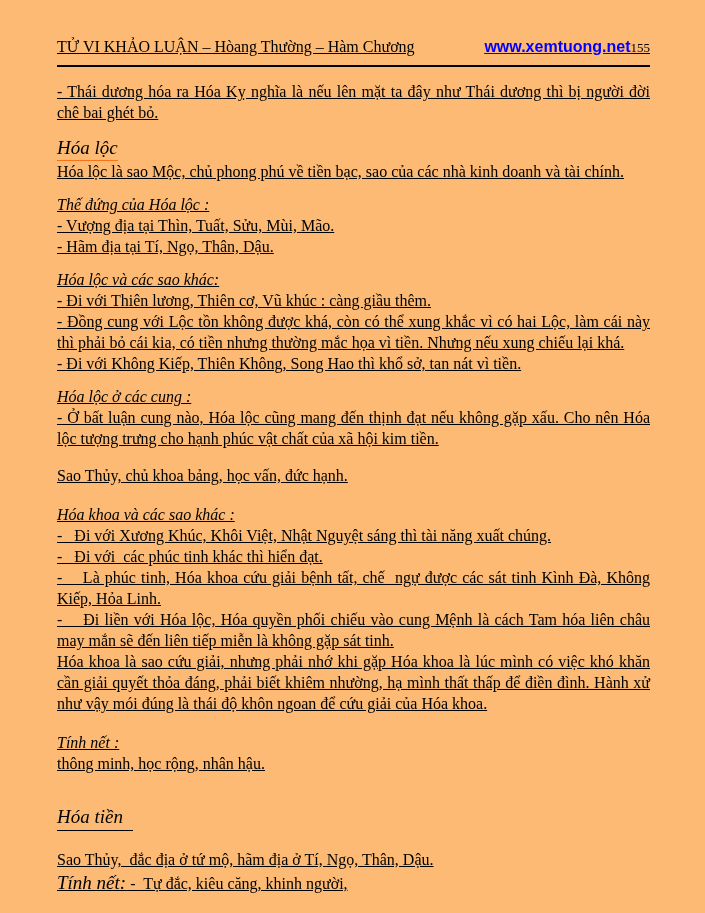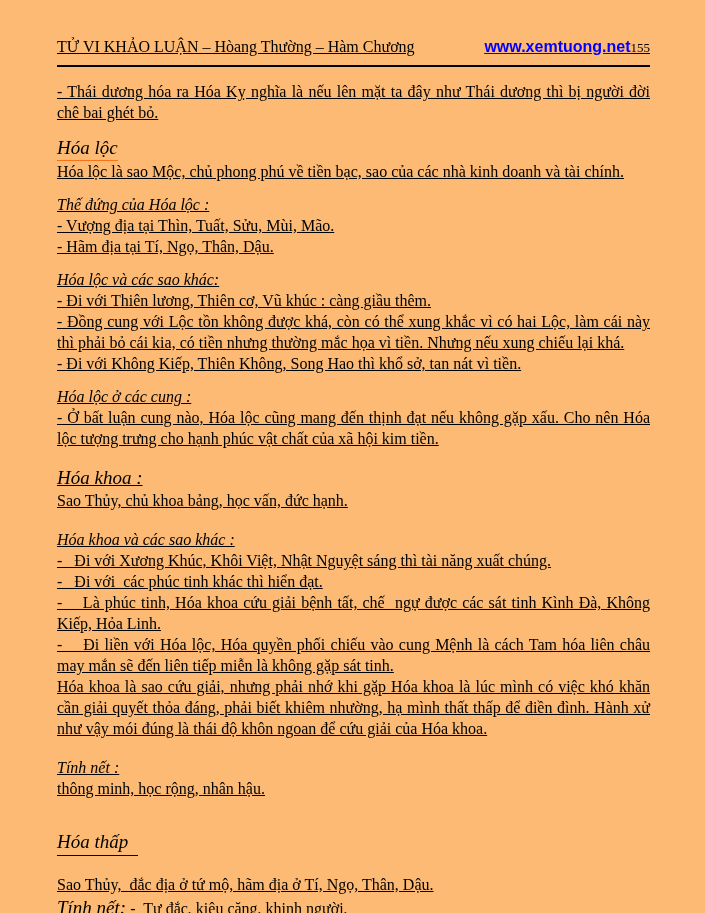--- a/index.html
+++ b/index.html
@@ -60,40 +60,39 @@
       <p>- Đồng cung với Lộc tồn không được khá, còn có thể xung khắc vì có hai Lộc, làm cái này thì phải bỏ cái kia, có tiền nhưng thường mắc họa vì tiền. Nhưng nếu xung chiếu lại khá.</p>
       <p>- Đi với Không Kiếp, Thiên Không, Song Hao thì khổ sở, tan nát vì tiền.</p>
     </div>
 
     <div class="g">
       <p class="sub">Hóa lộc ở các cung :</p>
       <p>- Ở bất luận cung nào, Hóa lộc cũng mang đến thịnh đạt nếu không gặp xấu. Cho nên Hóa lộc tượng trưng cho hạnh phúc vật chất của xã hội kim tiền.</p>
     </div>
 
     <div class="g-md">
-      <p class="h1">Hóa khoa :</p>
       <p>Sao Thủy, chủ khoa bảng, học vấn, đức hạnh.</p>
     </div>
 
     <div class="g-lg">
       <p class="sub">Hóa khoa và các sao khác :</p>
       <p>-&nbsp;&nbsp; Đi với Xương Khúc, Khôi Việt, Nhật Nguyệt sáng thì tài năng xuất chúng.</p>
       <p>-&nbsp;&nbsp; Đi với &nbsp;các phúc tinh khác thì hiển đạt.</p>
       <p>-&nbsp;&nbsp;&nbsp; Là phúc tinh, Hóa khoa cứu giải bệnh tất, chế&nbsp; ngự được các sát tinh Kình Đà, Không Kiếp, Hỏa Linh.</p>
       <p>-&nbsp;&nbsp;&nbsp; Đi liền với Hóa lộc, Hóa quyền phối chiếu vào cung Mệnh là cách Tam hóa liên châu may mắn sẽ đến liên tiếp miễn là không gặp sát tinh.</p>
       <p>Hóa khoa là sao cứu giải, nhưng phải nhớ khi gặp Hóa khoa là lúc mình có việc khó khăn cần giải quyết thỏa đáng, phải biết khiêm nhường, hạ mình thất thấp để điền đình. Hành xử như vậy mói đúng là thái độ khôn ngoan để cứu giải của Hóa khoa.</p>
     </div>
 
     <div class="g-lg">
       <p class="sub">Tính nết :</p>
       <p>thông minh, học rộng, nhân hậu.</p>
     </div>
 
     <div class="g-xl">
-      <p class="h1"><span class="u-wide">Hóa thấp</span></p>
+      <p class="h1"><span class="u-wide">Hóa tiền</span></p>
     </div>
 
     <div class="g-lg">
       <p>Sao Thủy,&nbsp; đắc địa ở tứ mộ, hãm địa ở Tí, Ngọ, Thân, Dậu.</p>
       <p><span class="h1">Tính nết:</span><span> -&nbsp; Tự đắc, kiêu căng, khinh người,</span></p>
     </div>
 
   </div>
 </div>
 

